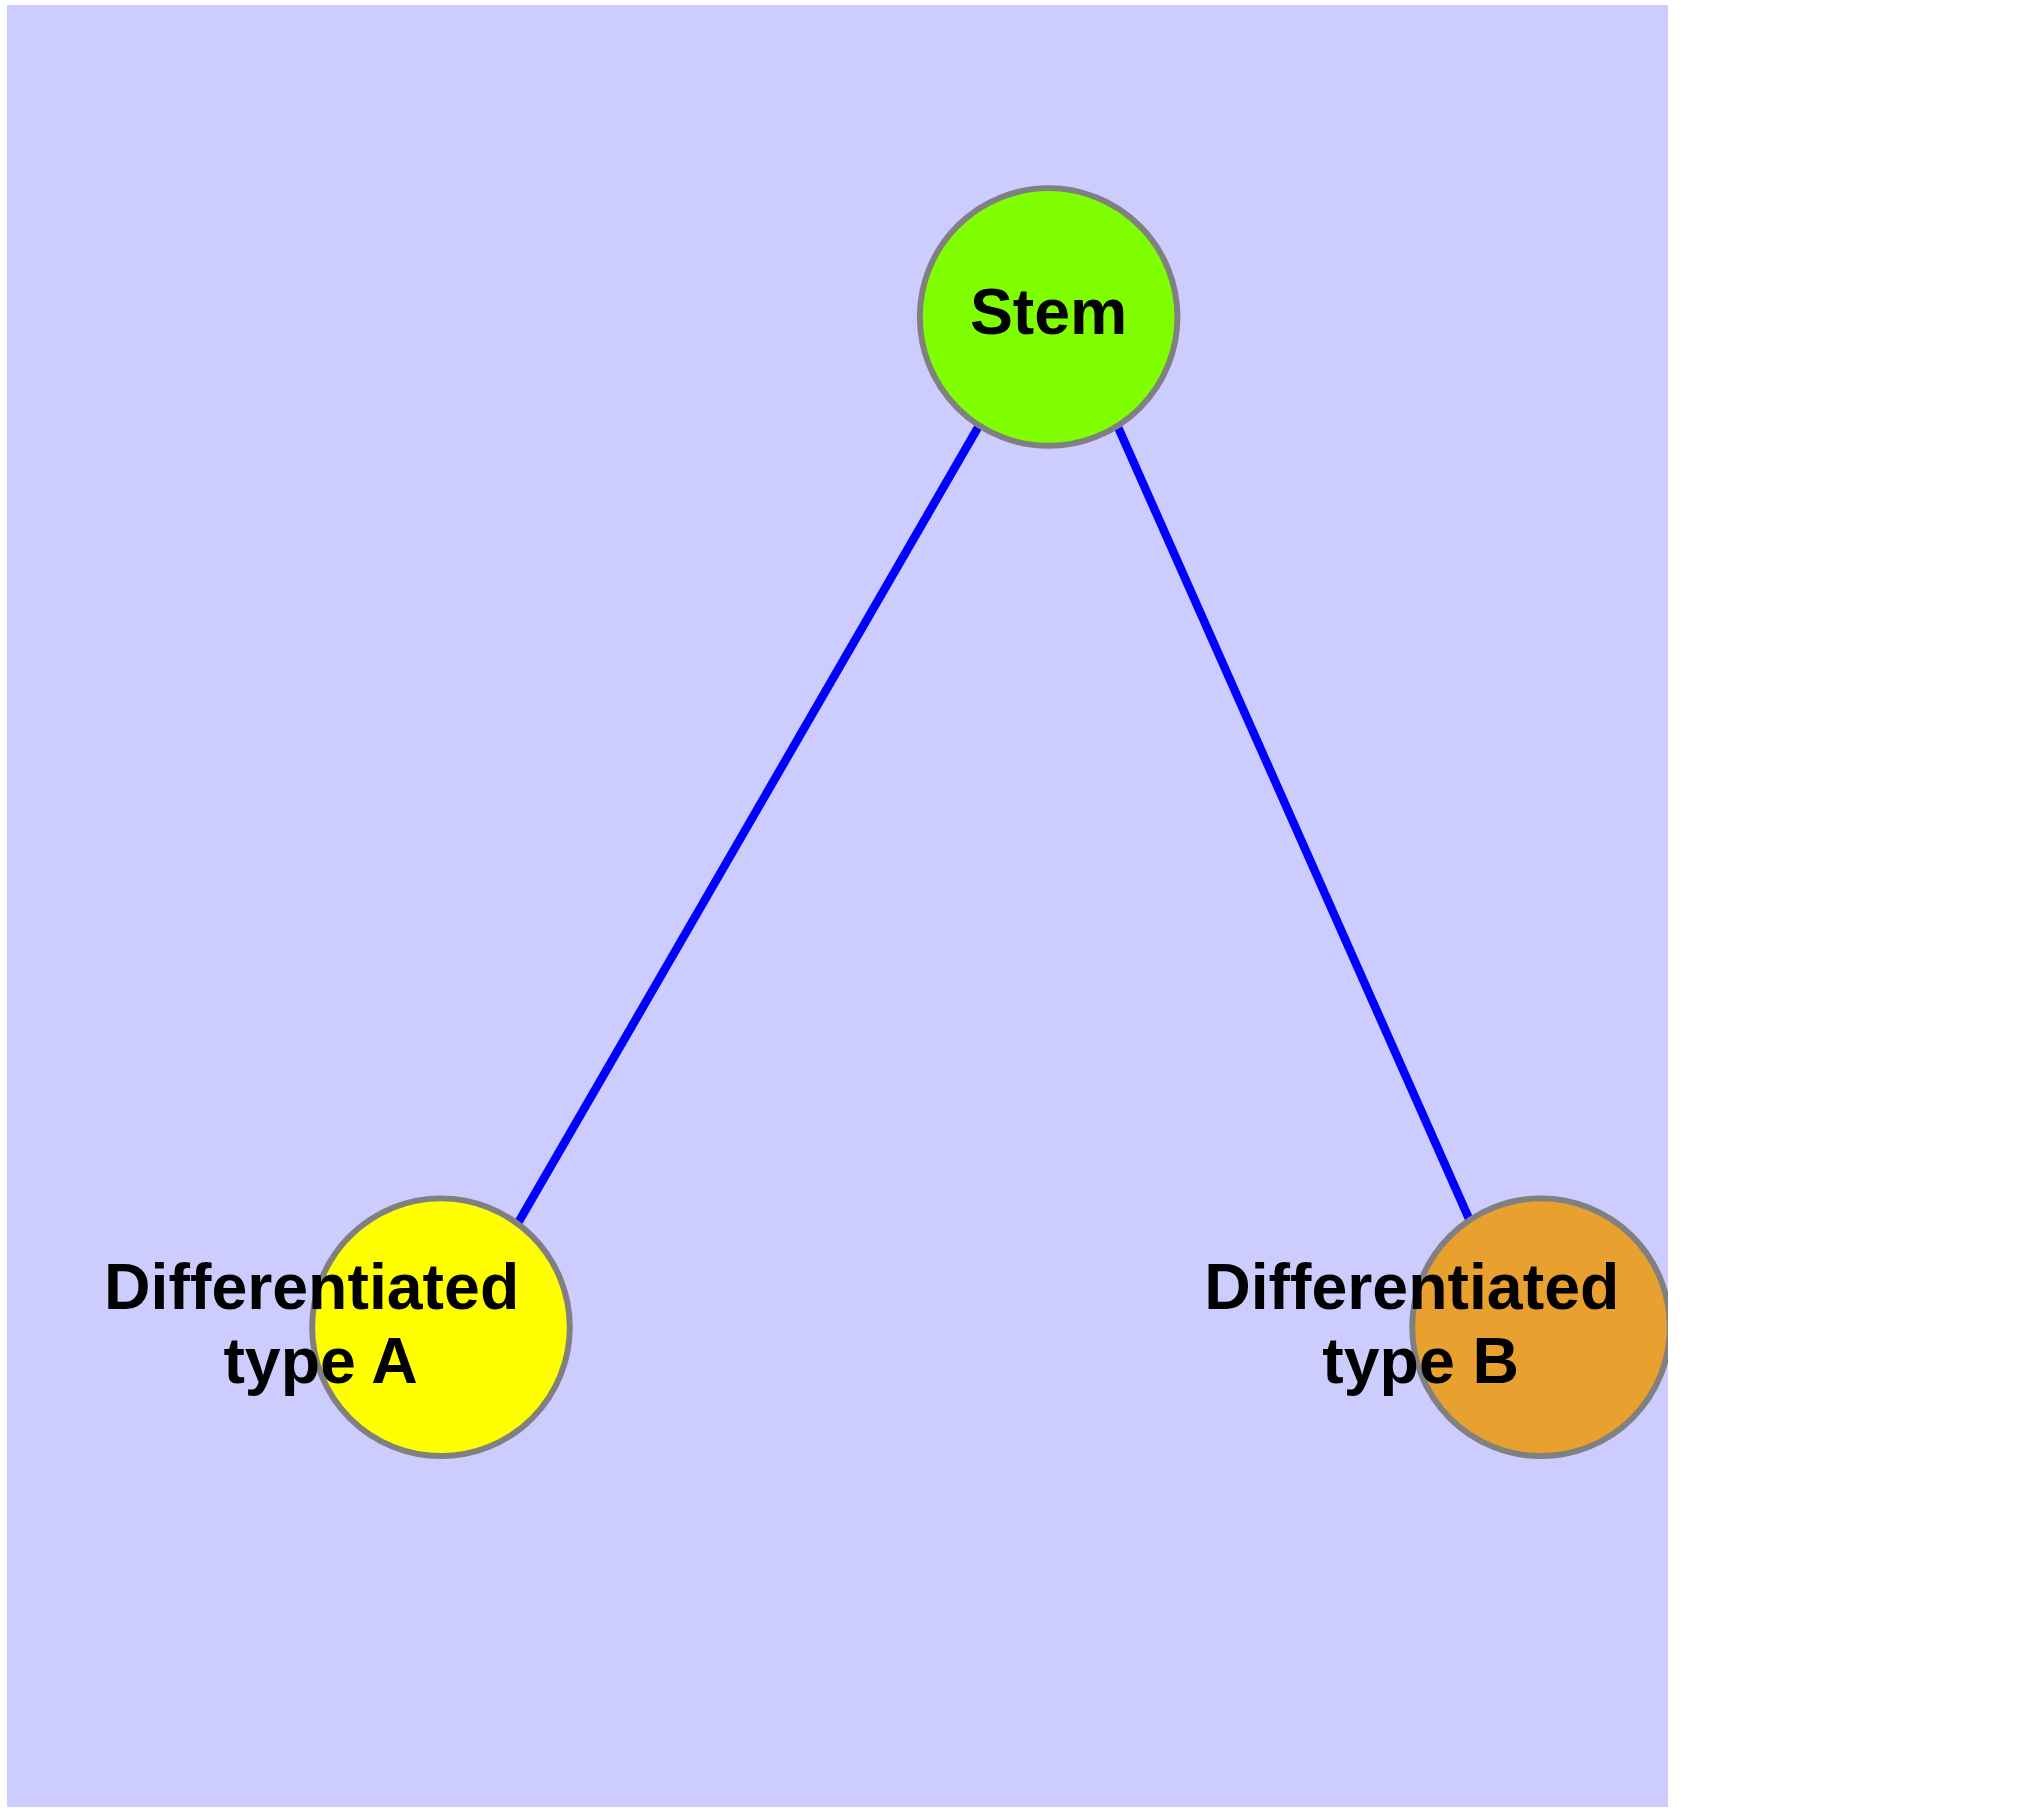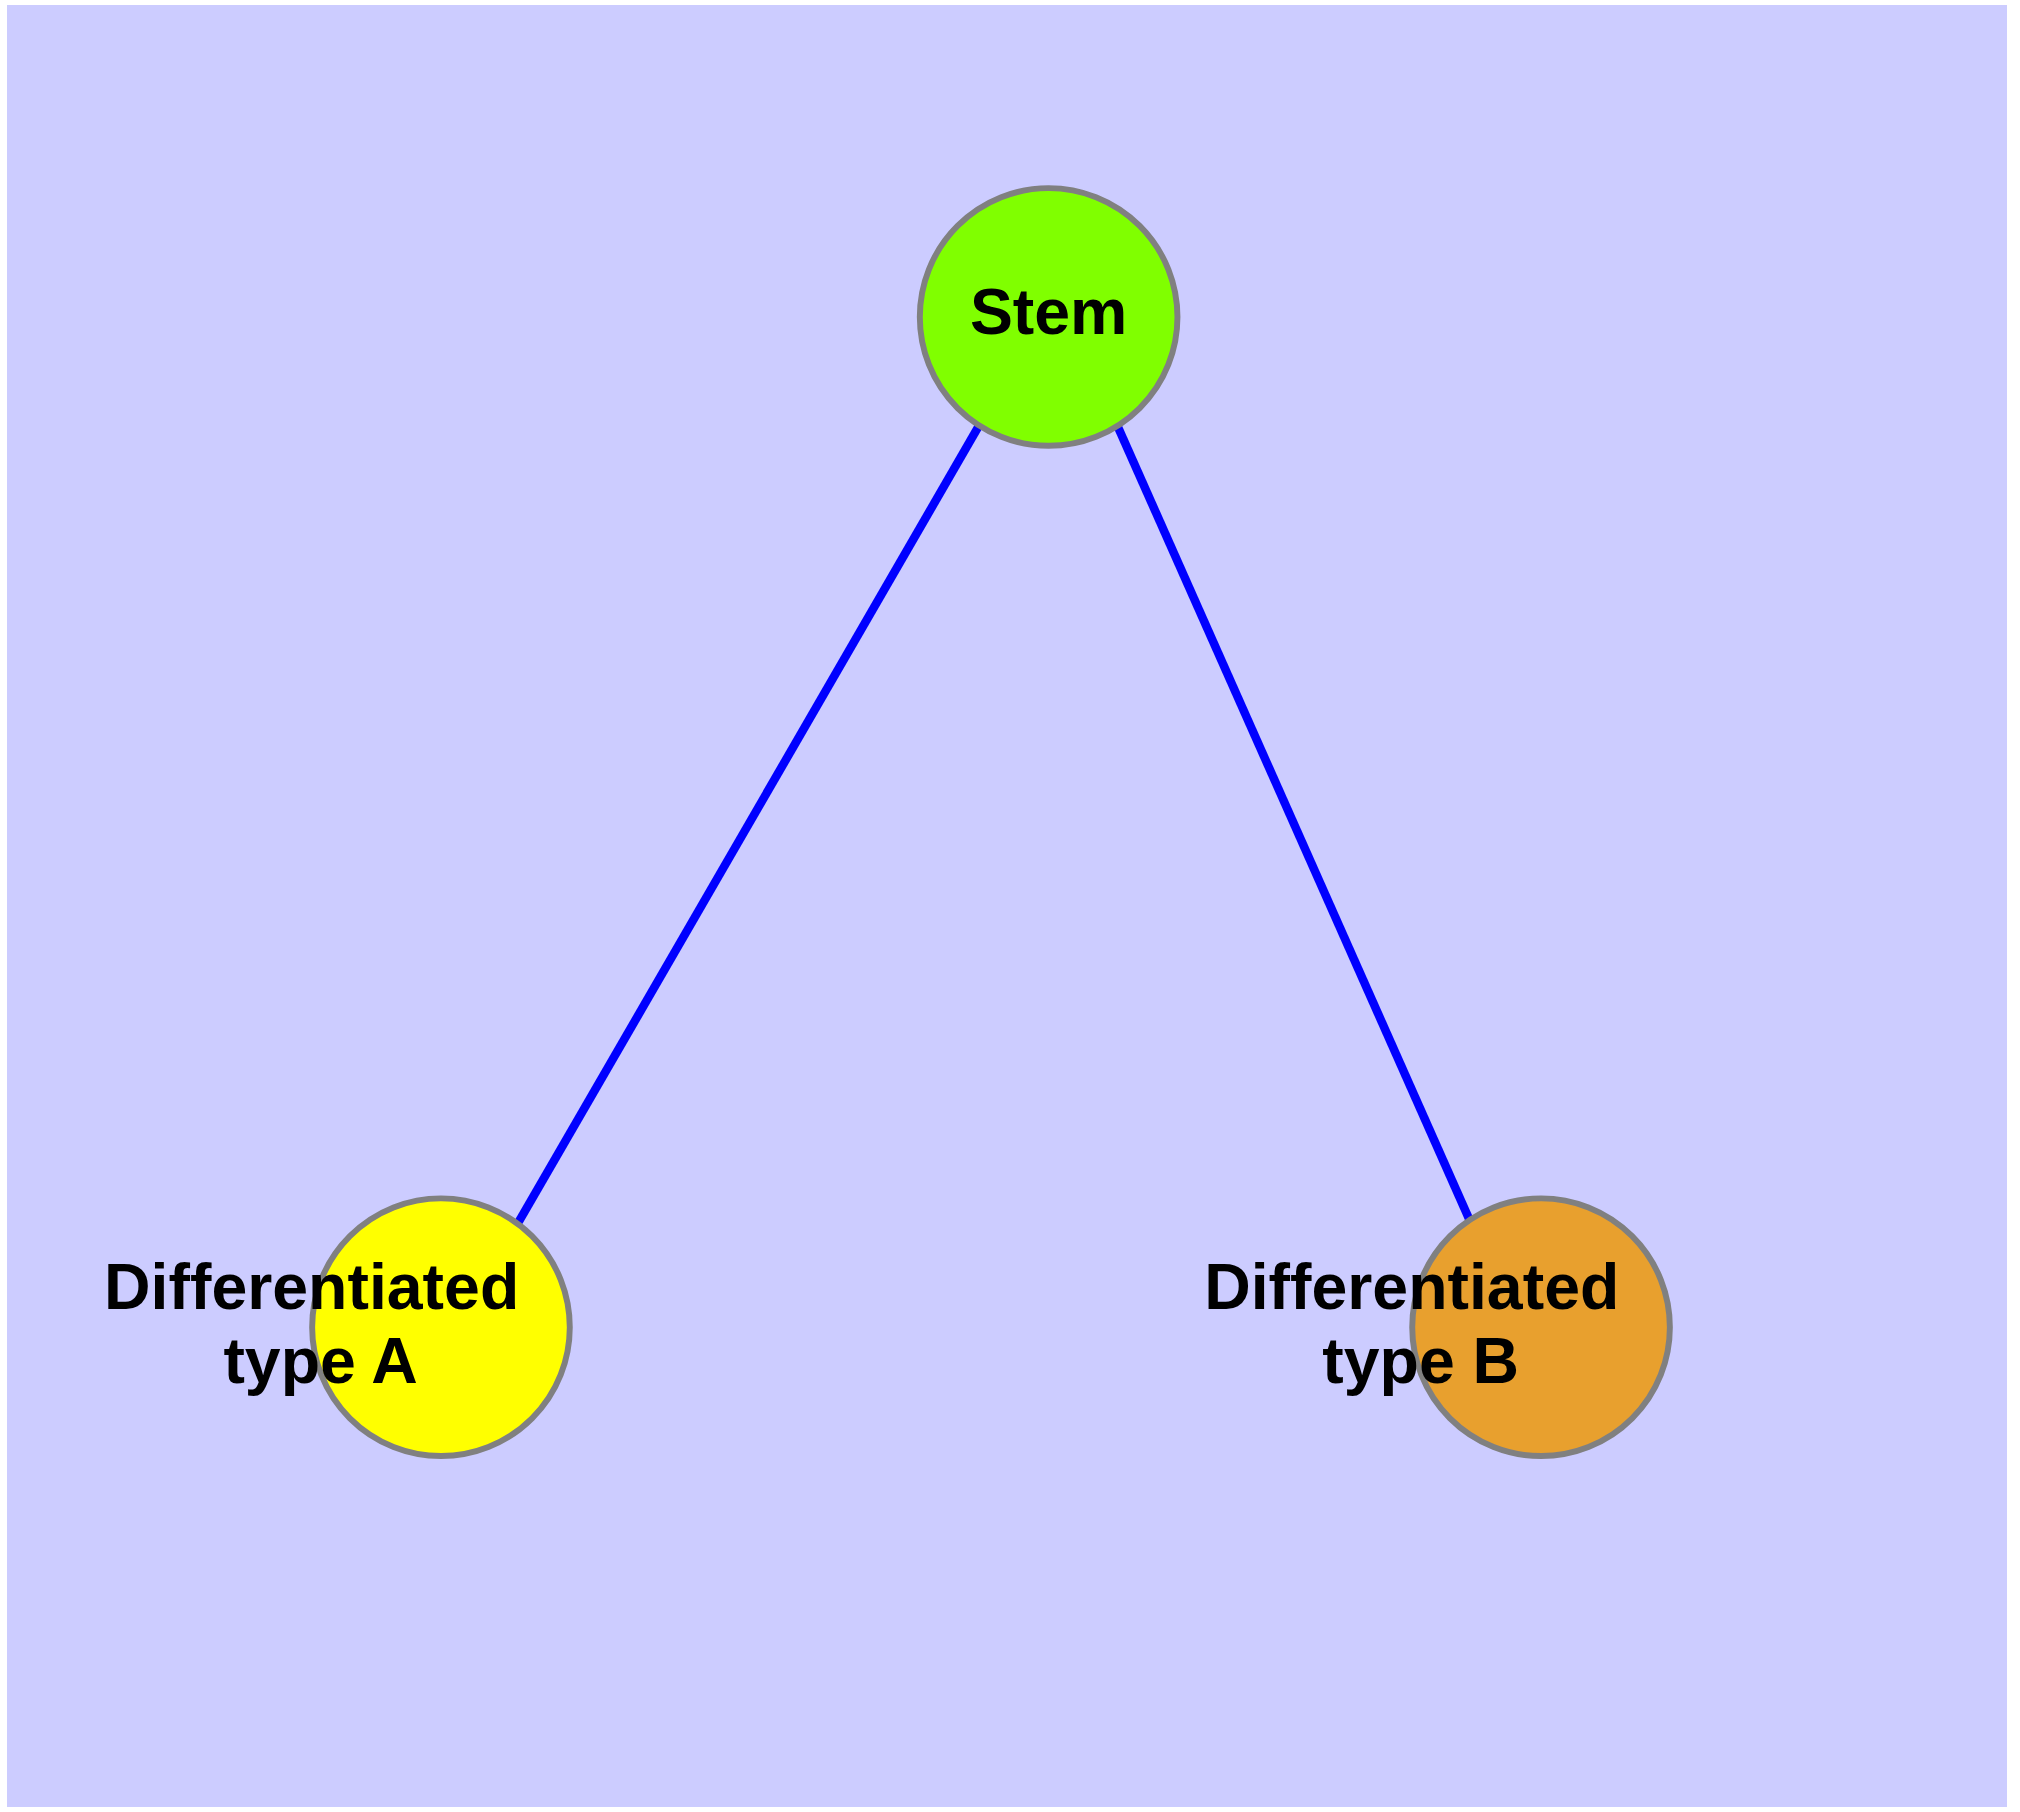--- a/index.html
+++ b/index.html
@@ -3,21 +3,21 @@
 <meta charset="utf-8">
 <title>Cell Differentiation Graph</title>
 <style>
   html, body {
     margin: 0;
     padding: 0;
     background: #ffffff;
   }
   #canvas {
     position: relative;
-    width: 2007px;
+    width: 1668px;
     height: 1812px;
     background: #ffffff;
     overflow: hidden;
     font-family: "Liberation Sans", "DejaVu Sans", sans-serif;
   }
   #plot-area {
     position: absolute;
     left: 6.8px;
     top: 5.1px;
     width: 2009px;

